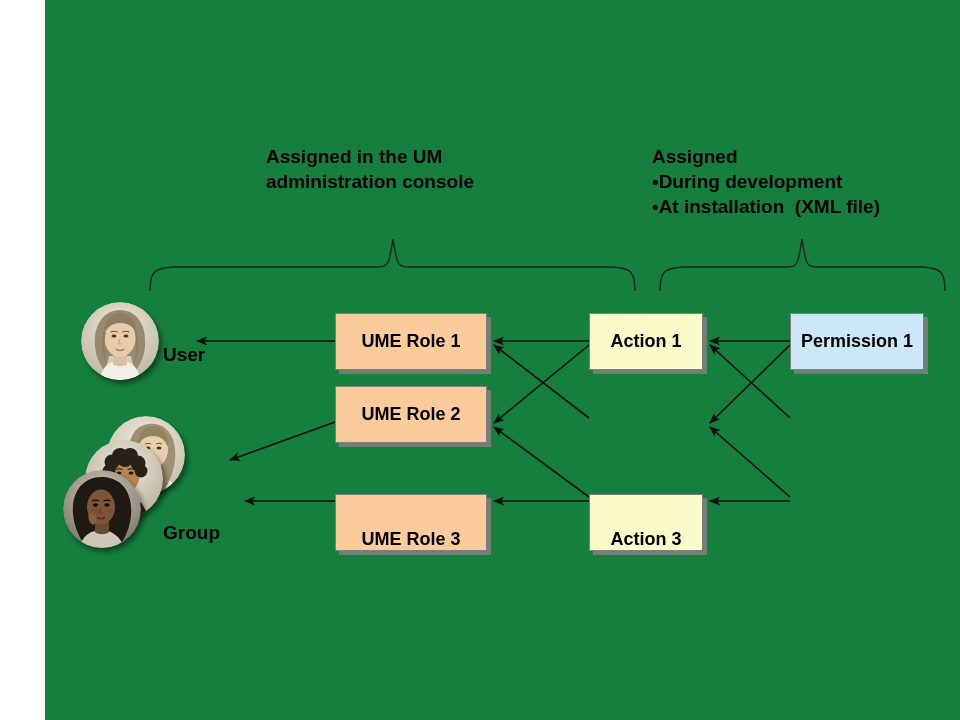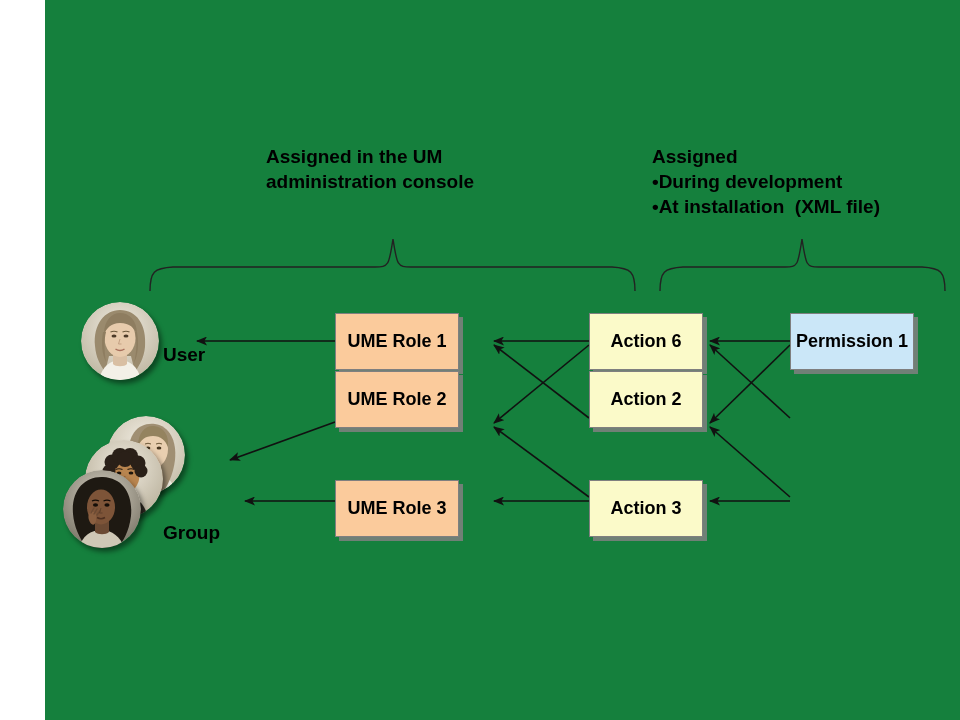--- a/index.html
+++ b/index.html
@@ -19,26 +19,26 @@
   
   .node{position:absolute;box-sizing:border-box;
         border:1px solid #7f7f7f;
         display:flex;align-items:center;justify-content:center;
         font-weight:bold;font-size:18px;color:#000;
         box-shadow:4px 4px 0 0 rgba(128,128,128,0.85);}
   .role{background:#fbcb9c;}
   .action{background:#fbfac9;}
   .perm{background:#cbe7f8;}
 
-  .col-role{left:290px;width:124px;}
+  .col-role{left:290px;width:152px;}
   .col-action{left:544px;width:114px;}
-  .col-perm{left:745px;width:124px;}
+  .col-perm{left:745px;width:134px;}
   .row1{top:313px;height:57px;}
-  .row2{top:371px;height:57px;}
-  .row3{top:480px;height:57px;}
+  .row2{top:386px;height:57px;}
+  .row3{top:494px;height:57px;align-items:flex-end;}
 
   
   .avatar{position:absolute;border-radius:50%;overflow:hidden;
           box-shadow:3px 4px 5px rgba(0,0,0,0.45);}
   .avatar svg{display:block;}
   #user-avatar{left:36px;top:302px;width:78px;height:78px;}
   #grp-a{left:62px;top:416px;width:78px;height:78px;z-index:1;}
   #grp-b{left:40px;top:440px;width:78px;height:78px;z-index:2;}
   #grp-c{left:18px;top:470px;width:78px;height:78px;z-index:3;}
 
@@ -112,24 +112,21 @@
     <span>UME Role 1</span>
   </div>
   <div class="node role col-role row2">
     <span>UME Role 2</span>
   </div>
   <div class="node role col-role row3">
     <span>UME Role 3</span>
   </div>
 
   <div class="node action col-action row1">
-    <span>Action 6</span>
-  </div>
-  <div class="node action col-action row2">
-    <span>Action 2</span>
+    <span>Action 1</span>
   </div>
   <div class="node action col-action row3">
     <span>Action 3</span>
   </div>
 
   <div class="node perm col-perm row1">
     <span>Permission 1</span>
   </div>
 
   <div class="avatar" id="user-avatar">

